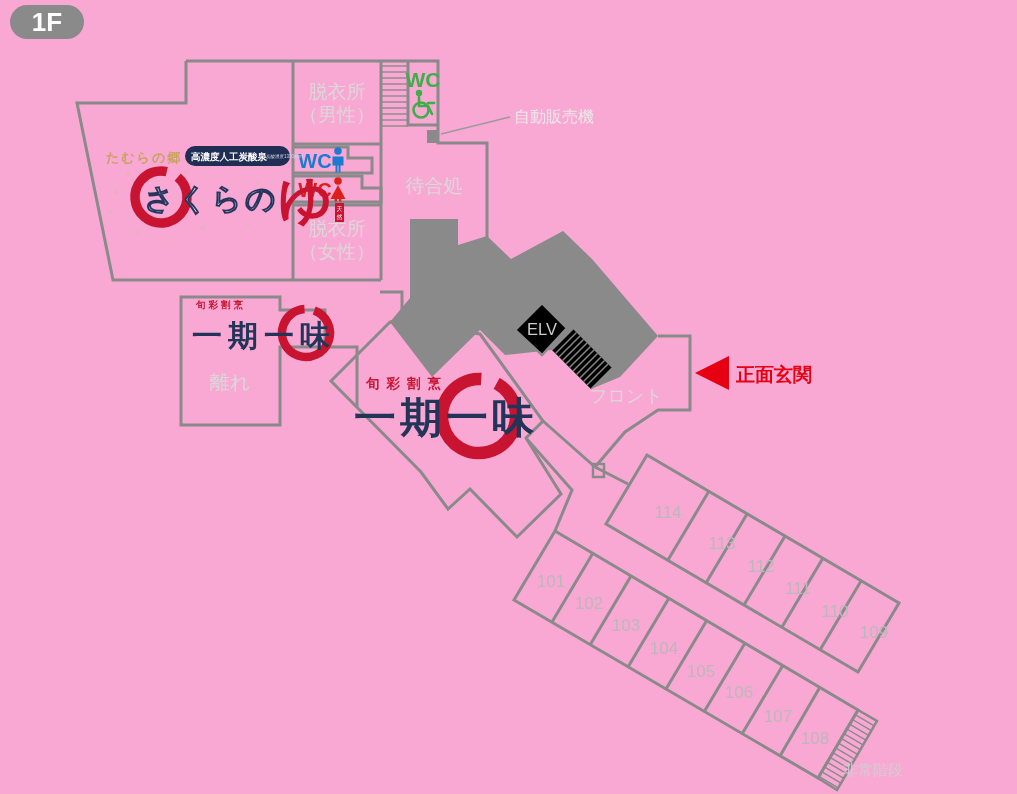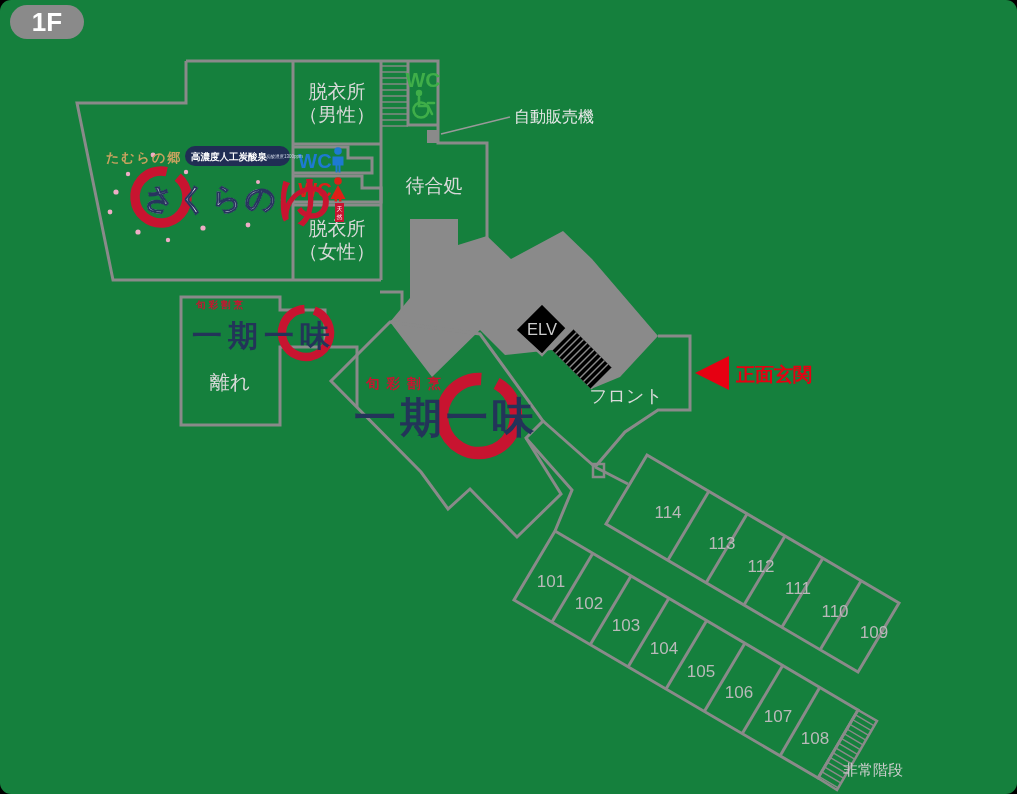--- a/index.html
+++ b/index.html
@@ -1,16 +1,16 @@
 <!DOCTYPE html>
 <html><head>
 <meta charset="utf-8">
 <style>
   html,body{margin:0;padding:0;background:#000;}
-  .stage{position:relative;width:1017px;height:794px;background:#15803d;overflow:hidden;border-radius:11px;}
+  .stage{position:relative;width:1017px;height:794px;background:#f9a8d4;overflow:hidden;}
   svg text{font-family:"Liberation Sans","DejaVu Sans",sans-serif;}
   .wall{stroke:#8a8a8a;stroke-width:3;fill:none;stroke-linejoin:miter;}
   .wall2{stroke:#8a8a8a;stroke-width:2.5;fill:none;}
   .hatch{stroke:#8a8a8a;stroke-width:1.4;fill:none;}
   .grayfill{fill:#8a8a8a;stroke:none;}
   .roomtxt{fill:#d9d9d9;}
   .numtxt{fill:#b9b9b9;}
 </style>
 </head>
 <body>

